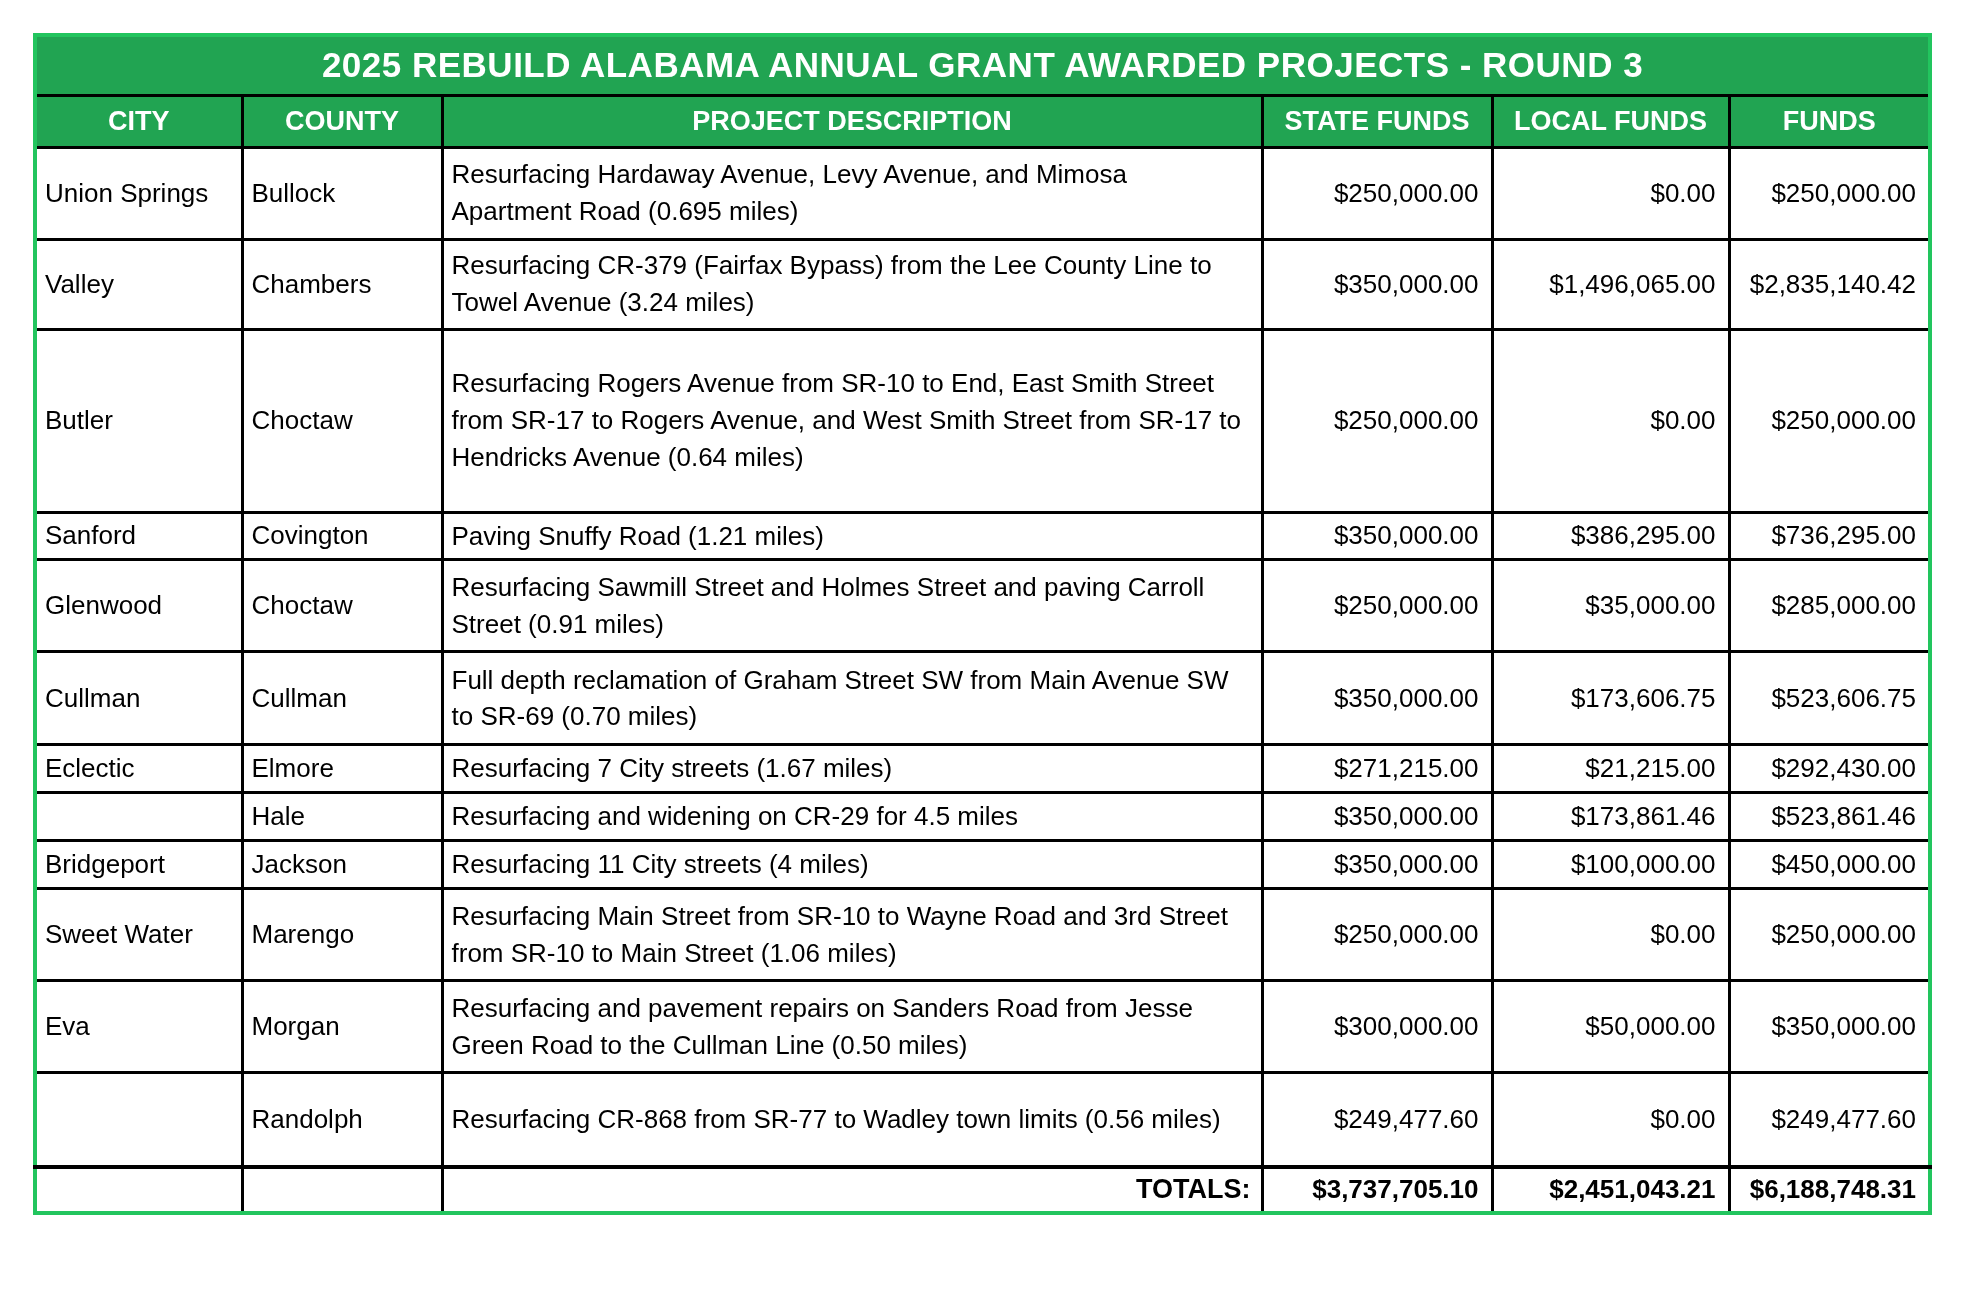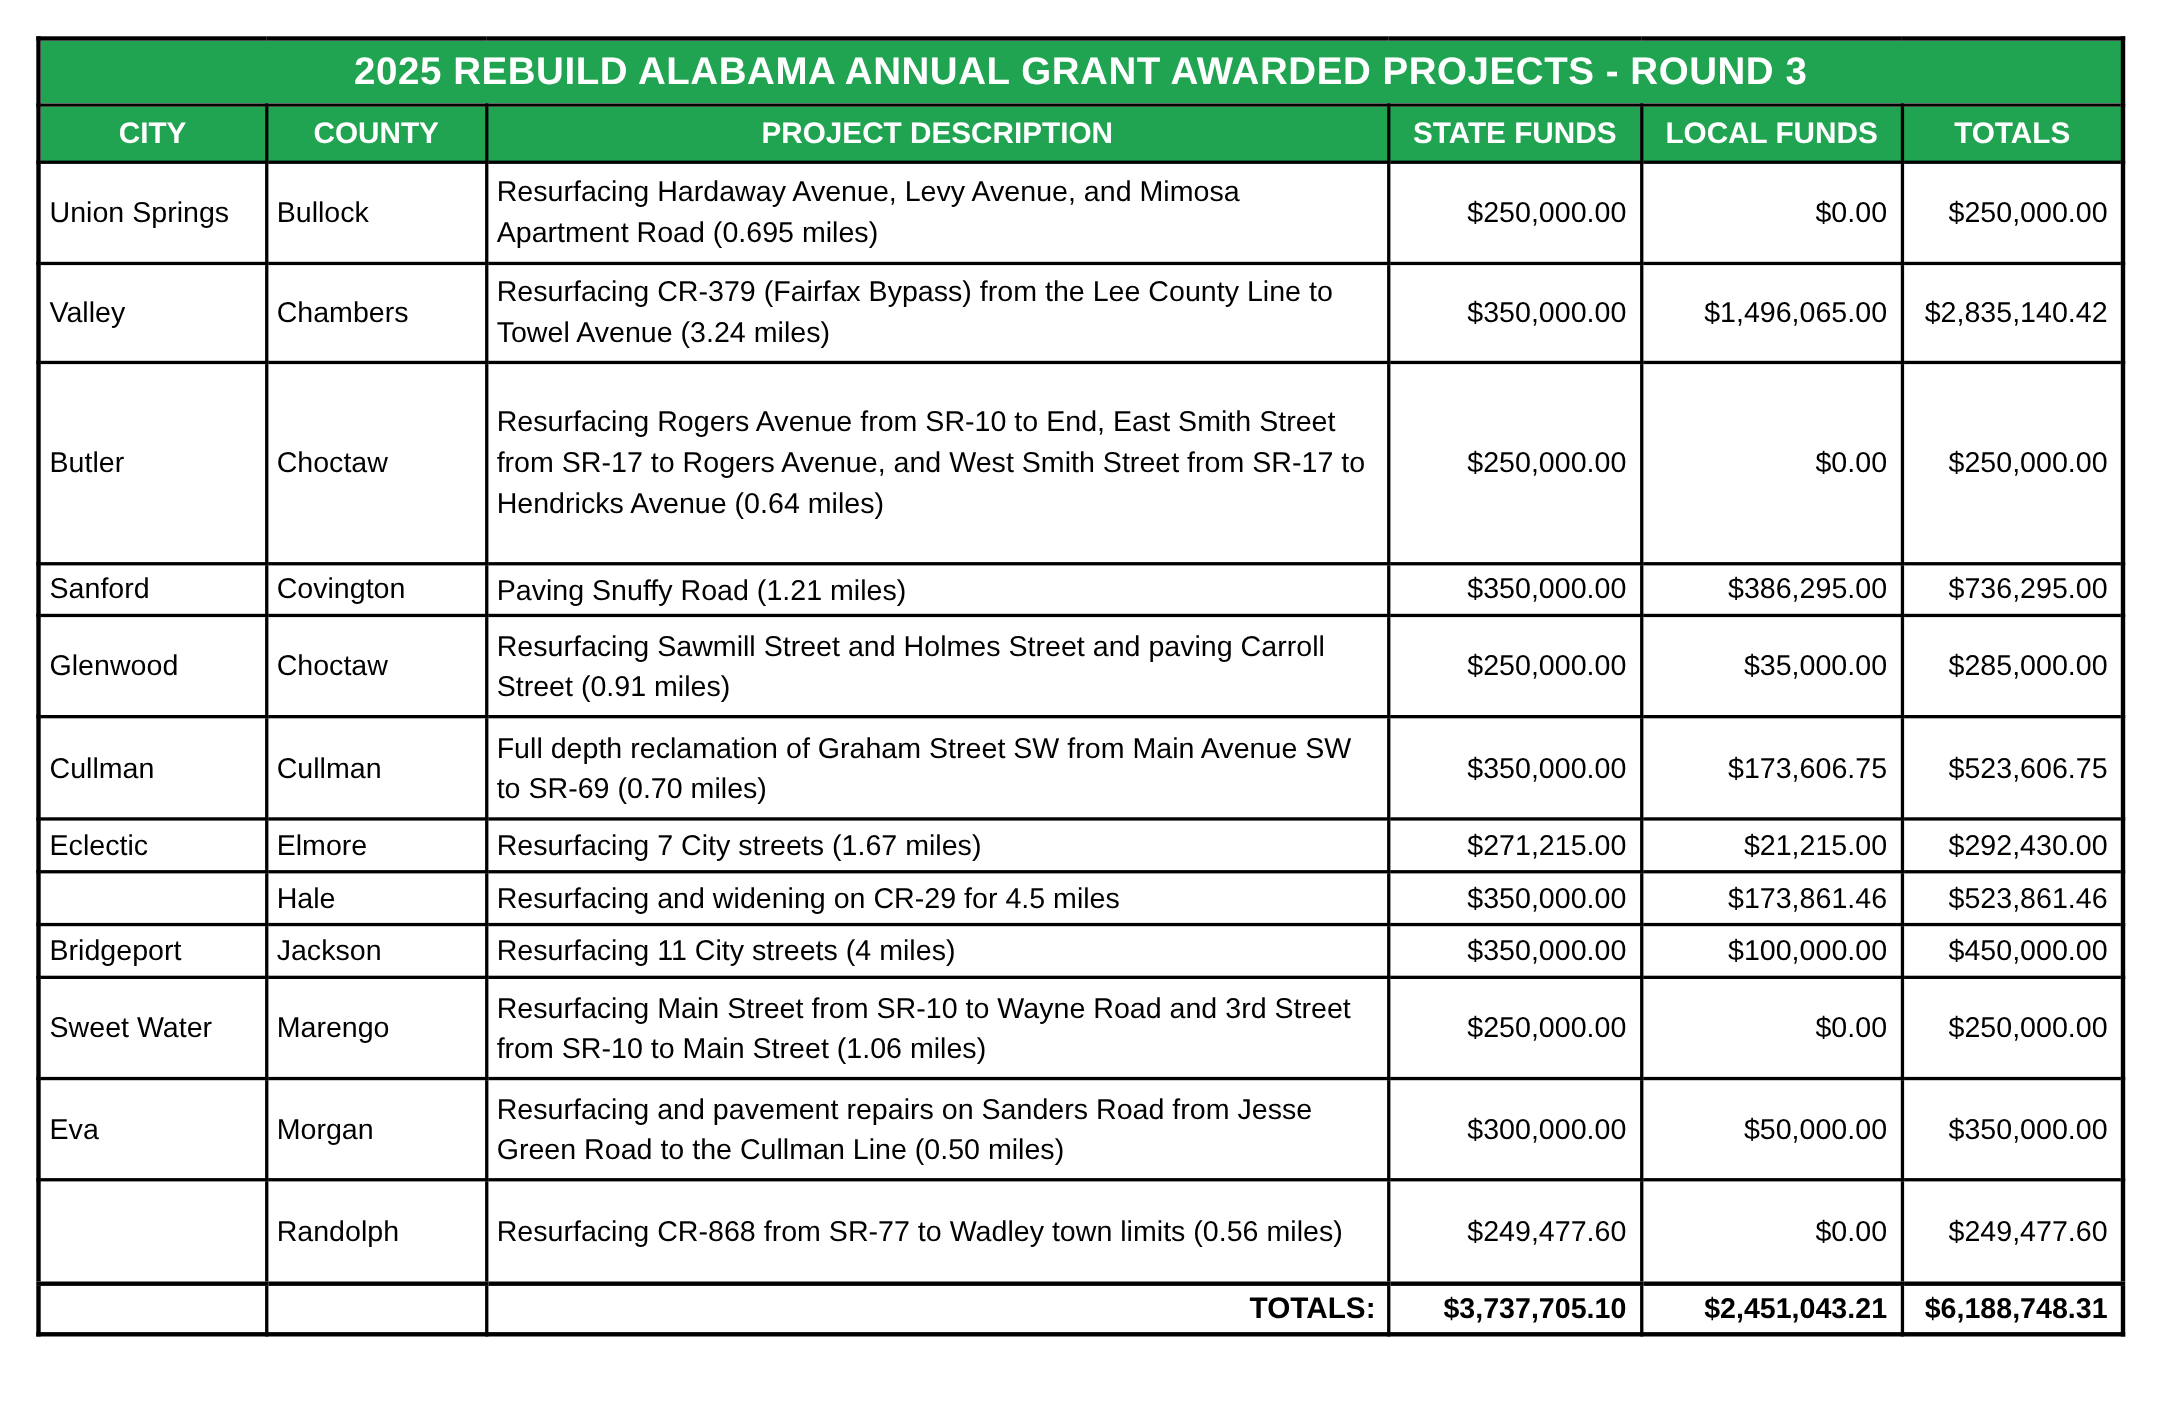--- a/index.html
+++ b/index.html
@@ -16,21 +16,21 @@
     background: #ffffff;
     overflow: hidden;
   }
   table.grant-table {
     position: absolute;
     left: 33px;
     top: 33px;
     width: 1895px;
     border-collapse: collapse;
     table-layout: fixed;
-    border: 4px solid #000000;
+    border: 4px solid #22c55e;
   }
   table.grant-table th,
   table.grant-table td {
     border: 3px solid #000000;
     overflow: hidden;
     box-sizing: border-box;
   }
   
   tr.title-row th {
     background: #21A452;
@@ -113,21 +113,21 @@
     <tbody>
       <tr class="title-row">
         <th colspan="6">2025 REBUILD ALABAMA ANNUAL GRANT AWARDED PROJECTS - ROUND 3</th>
       </tr>
       <tr class="header-row">
         <th>CITY</th>
         <th>COUNTY</th>
         <th>PROJECT DESCRIPTION</th>
         <th>STATE FUNDS</th>
         <th>LOCAL FUNDS</th>
-        <th>TOTALS</th>
+        <th>FUNDS</th>
       </tr>
 
       <tr class="rh-92">
         <td class="c-city">Union Springs</td>
         <td class="c-county">Bullock</td>
         <td class="c-desc">Resurfacing Hardaway Avenue, Levy Avenue, and Mimosa Apartment Road (0.695 miles)</td>
         <td class="c-money">$250,000.00</td>
         <td class="c-money">$0.00</td>
         <td class="c-money">$250,000.00</td>
       </tr>

